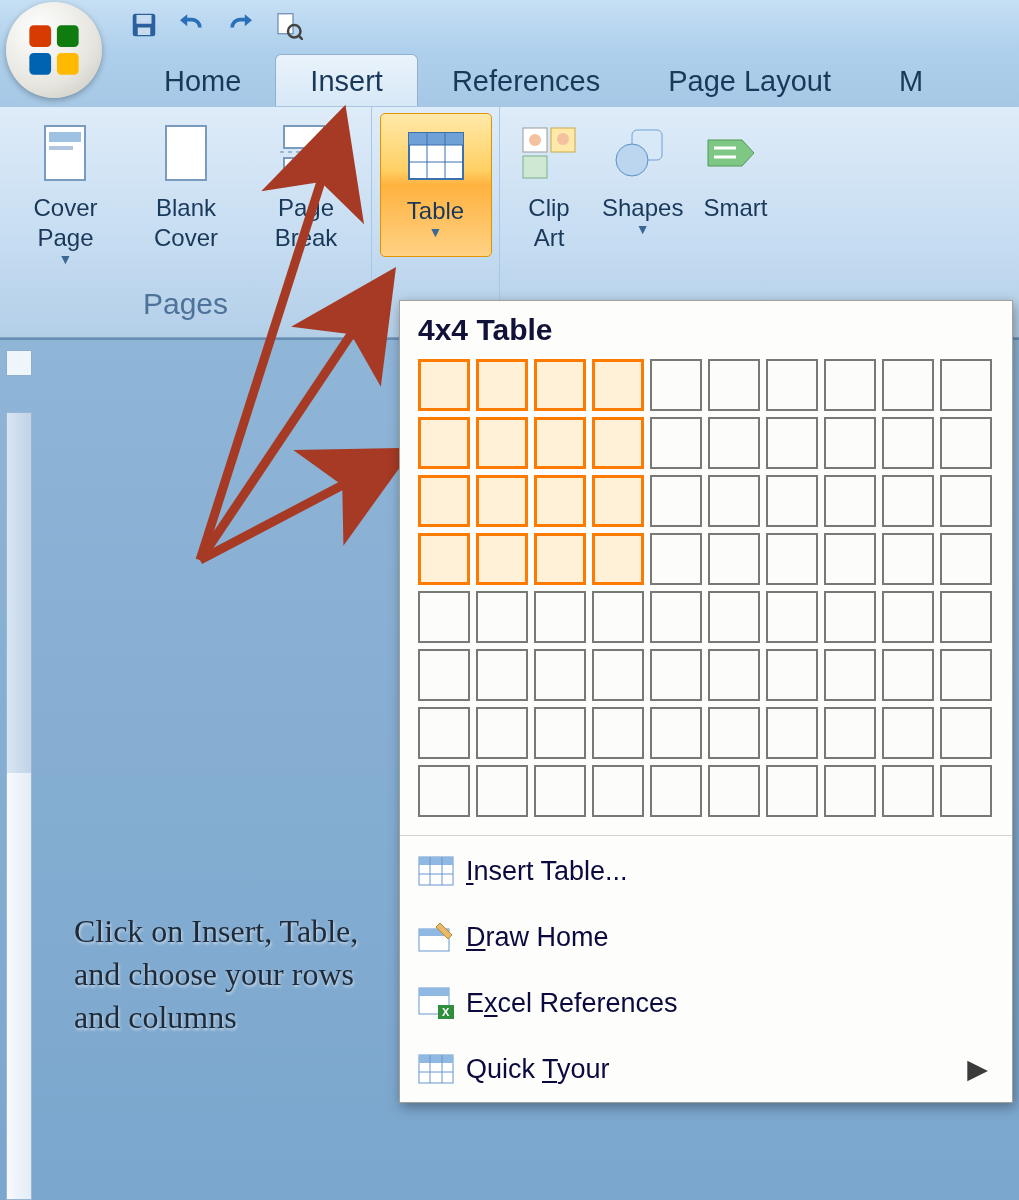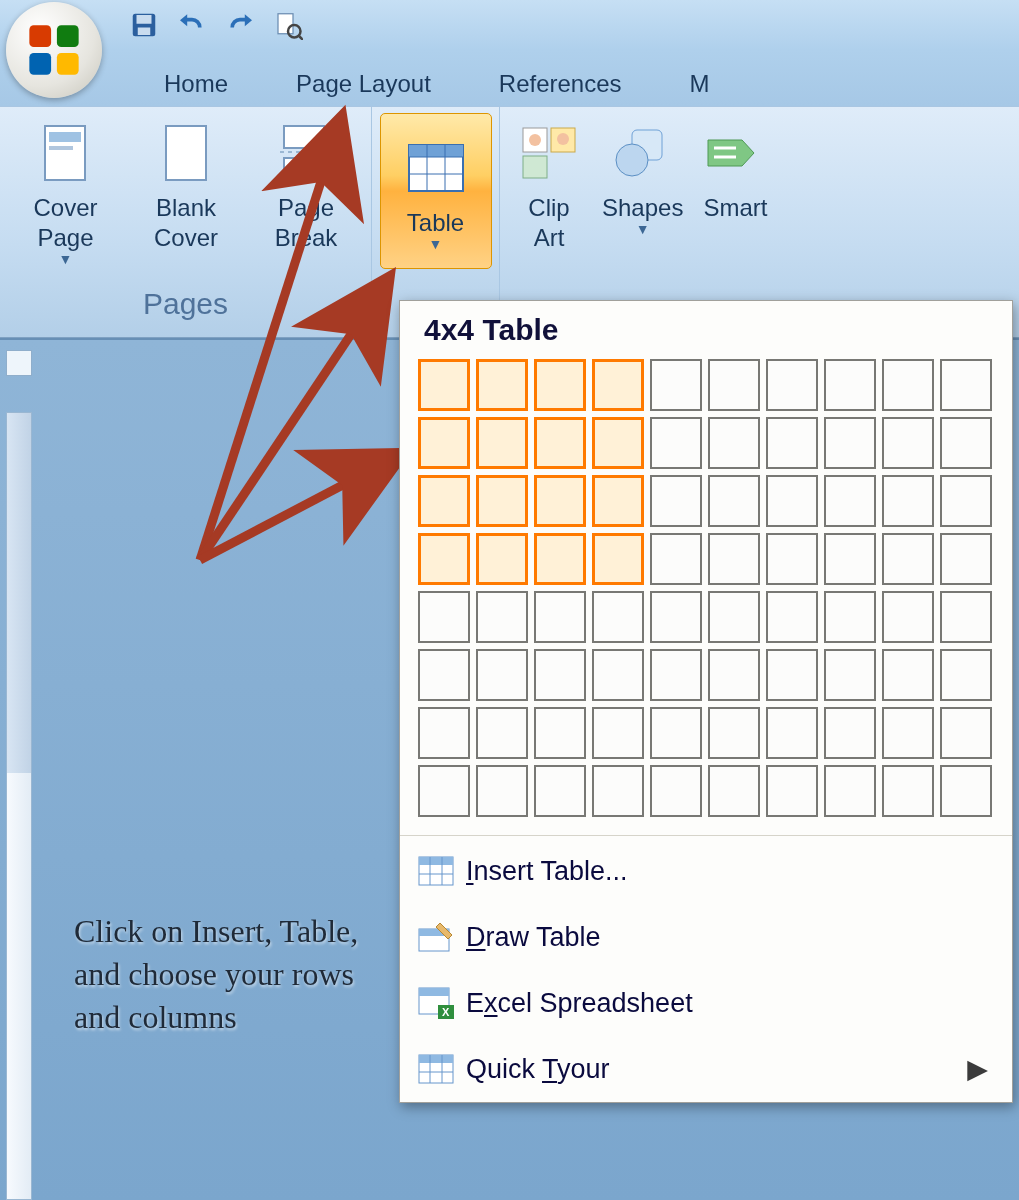--- a/index.html
+++ b/index.html
@@ -37,21 +37,21 @@
 
 .tabs {
   display: flex;
   align-items: flex-end;
   height: 56px;
   padding-left: 130px;
   background: linear-gradient(#afd0ec, #a6c8e6);
 }
 .tab {
   color: #1a385a;
-  font-size: 24px;
+  font-size: 29px;
   padding: 10px 34px 8px;
 }
 .tab.active {
   background: linear-gradient(#eaf3fb,#d7e8f7);
   border: 1px solid #8fb0cf;
   border-bottom: none;
   border-radius: 6px 6px 0 0;
 }
 
 
@@ -114,21 +114,21 @@
 .arrows { position: absolute; left: 0; top: 0; width: 1019px; height: 1200px; pointer-events: none; }
 
 
 .tabledrop {
   position: absolute;
   left: 399px; top: 300px; width: 614px;
   background: #fdfdfb; border: 1px solid #a1a09b;
   box-shadow: 2px 4px 12px rgba(0,0,0,.35);
   font-size: 27px; color: #1a1a44;
 }
-.tabledrop .dd-title { font-weight: bold; padding: 12px 24px 8px; font-size: 30px; color: #11113a; }
+.tabledrop .dd-title { font-weight: bold; padding: 12px 18px 8px; font-size: 30px; color: #11113a; }
 .grid-wrap { padding: 4px 18px 16px; }
 .tgrid { display: grid; grid-template-columns: repeat(10, 52px); grid-template-rows: repeat(8, 52px); gap: 6px; }
 .cell { border: 2px solid #787874; background:#fcfcfb; }
 .cell.sel { border: 3px solid #ff7a00; background:#fff1d7; }
 .sep { height:1px; background:#d6d4ca; margin:2px 0; }
 .menuitem {
   display: flex; align-items: center; gap: 8px;
   padding: 14px 14px; color:#0a0a3e;
 }
 .menuitem .mi-icon { width: 44px; height: 38px; display:flex;align-items:center;justify-content:center; flex: none;}
@@ -171,22 +171,23 @@
     <svg width="30" height="30" viewBox="0 0 24 24">
         <rect x="4" y="3" width="12" height="16" fill="#fff" stroke="#6b8db2"></rect>
         <circle cx="17" cy="17" r="5" fill="none" stroke="#444" stroke-width="2"></circle>
         <line x1="21" y1="21" x2="24" y2="24" stroke="#444" stroke-width="2"></line>
       </svg>
   </div>
 </div>
 
 <div class="tabs">
   <div class="tab">Home</div>
+  <div class="tab active">Insert</div>
+  <div class="tab">References</div>
   <div class="tab">Page Layout</div>
-  <div class="tab">References</div>
   <div class="tab">M</div>
 </div>
 
 <div class="ribbon">
 
   <div class="group" style="width:372px">
     <div class="group-items">
       <div class="cmd">
         <div class="iconbox">
             <svg width="48" height="58">
@@ -215,21 +216,21 @@
             </svg>
           </div>
         <span>Page Break</span>
       </div>
     </div>
     <div class="group-label">Pages</div>
   </div>
 
   <div class="group" style="width:128px">
     <div class="group-items" style="padding:6px 6px 0;">
-      <div class="cmd highlight" style="min-width:112px;padding-top:22px;padding-bottom:14px">
+      <div class="cmd highlight" style="min-width:112px;padding-top:10px;padding-bottom:14px">
         <div class="iconbox">
             <svg width="58" height="50">
           <rect x="2" y="2" width="54" height="46" fill="#fff" stroke="#3a6fb0" stroke-width="2"></rect>
           <rect x="2" y="2" width="54" height="12" fill="#6fa1d6"></rect>
           <line x1="2" y1="14" x2="56" y2="14" stroke="#3a6fb0"></line>
           <line x1="2" y1="31" x2="56" y2="31" stroke="#3a6fb0"></line>
           <line x1="20" y1="2" x2="20" y2="48" stroke="#3a6fb0"></line>
           <line x1="38" y1="2" x2="38" y2="48" stroke="#3a6fb0"></line>
         </svg>
           </div>
@@ -397,32 +398,32 @@
     <span><span class="ul0">I</span><span id="m-ins">nsert Table...</span></span>
   </div>
   <div class="menuitem">
     <span class="mi-icon">
         <svg width="36" height="32">
           <rect x="1" y="8" width="30" height="22" fill="#fff" stroke="#6696cc"></rect>
           <rect x="1" y="8" width="30" height="7" fill="#8fb9e2"></rect>
           <polygon points="22,2 34,14 30,18 18,6" fill="#e8b96b" stroke="#b78832"></polygon>
         </svg>
       </span>
-    <span><span class="ul0">D</span><span id="m-draw">raw Table</span></span>
+    <span><span class="ul0">D</span><span id="m-draw">raw Home</span></span>
   </div>
   <div class="menuitem">
     <span class="mi-icon">
         <svg width="36" height="32">
           <rect x="1" y="1" width="30" height="26" fill="#fff" stroke="#6696cc"></rect>
           <rect x="1" y="1" width="30" height="8" fill="#8fb9e2"></rect>
           <rect x="20" y="18" width="16" height="14" fill="#2f8f3e"></rect>
           <text x="24" y="29" font-size="11" fill="#fff" font-weight="bold">X</text>
         </svg>
       </span>
-    <span>E<span class="ul0">x</span><span id="m-xl">cel Spreadsheet</span></span>
+    <span>E<span class="ul0">x</span><span id="m-xl">cel References</span></span>
   </div>
   <div class="menuitem">
     <span class="mi-icon">
         <svg width="36" height="30">
           <rect x="1" y="1" width="34" height="28" fill="#fff" stroke="#6696cc"></rect>
           <rect x="1" y="1" width="34" height="8" fill="#8fb9e2"></rect>
           <line x1="12" y1="1" x2="12" y2="29" stroke="#6696cc"></line>
           <line x1="24" y1="1" x2="24" y2="29" stroke="#6696cc"></line>
           <line x1="1" y1="18" x2="35" y2="18" stroke="#6696cc"></line>
         </svg>

